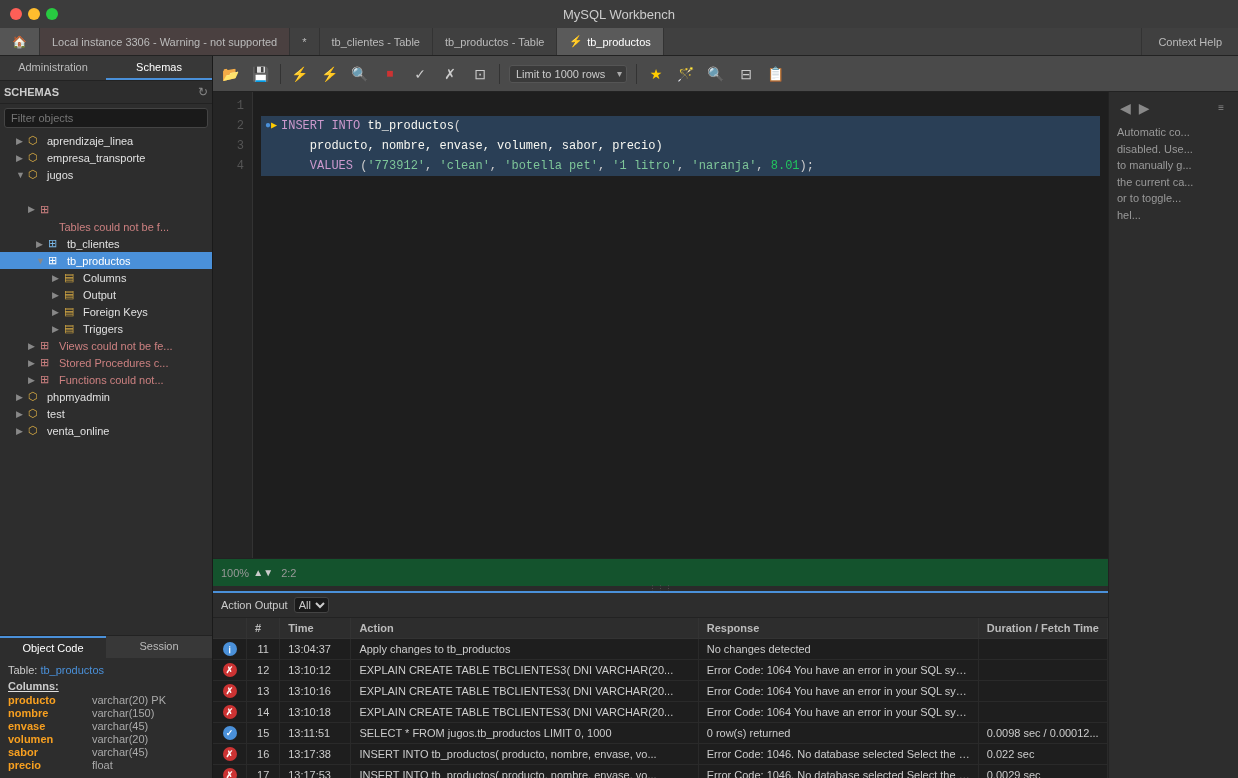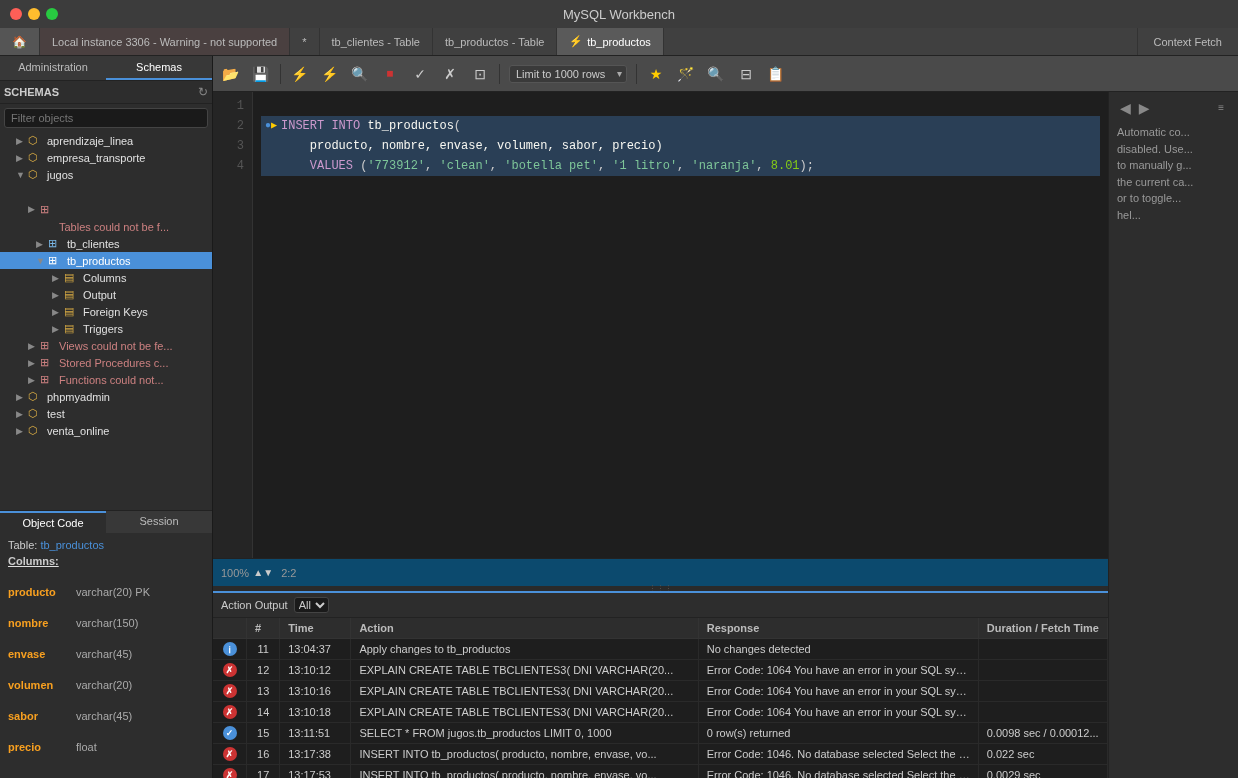--- a/index.html
+++ b/index.html
@@ -50,32 +50,32 @@
 
     
     .sql-editor-area { display: flex; background: #1e1e1e; flex: 1; overflow: hidden; }
     .line-numbers { width: 40px; background: #252525; padding: 4px 0; text-align: right; color: #555; font-size: 12px; font-family: 'Courier New', monospace; border-right: 1px solid #333; flex-shrink: 0; }
     .line-num { padding: 0 8px; height: 20px; line-height: 20px; }
     .sql-content { flex: 1; padding: 4px 8px; font-family: 'Courier New', monospace; font-size: 12px; line-height: 20px; overflow: auto; }
     .sql-line { height: 20px; display: flex; align-items: center; position: relative; }
     .sql-gutter { width: 20px; display: flex; align-items: center; justify-content: center; }
     .kw { color: #cc99cd; }
     .str { color: #7ec699; }
-    .num { color: #84cc16; font-family: Liberation Mono, monospace; }
+    .num { color: #22c55e; font-family: Liberation Mono, monospace; }
     .punct { color: #ccc; }
     .ident { color: #f8f8f2; }
     .selected-line { background: rgba(74,144,217,0.3); }
     .breakpoint-dot { color: #4a90d9; font-size: 10px; }
     .execution-arrow { color: #ffcc00; font-size: 10px; }
 
     
     .context-panel { width: 130px; background: #2d2d2d; border-left: 1px solid #222; padding: 8px; font-size: 11px; color: #999; line-height: 1.5; flex-shrink: 0; }
 
     
-    .editor-footer { height: 28px; background: #0c4a6e; border-top: 1px solid #222; display: flex; align-items: center; padding: 0 8px; gap: 8px; font-size: 11px; color: #999; }
+    .editor-footer { height: 28px; background: #14532d; border-top: 1px solid #222; display: flex; align-items: center; padding: 0 8px; gap: 8px; font-size: 11px; color: #999; }
     .zoom-control { display: flex; align-items: center; gap: 4px; }
 
     
     .bottom-panel { background: #1e1e1e; border-top: 2px solid #4a90d9; display: flex; flex-direction: column; }
     .bottom-header { display: flex; align-items: center; padding: 4px 8px; background: #2d2d2d; border-bottom: 1px solid #222; }
     .bottom-title { font-size: 11px; color: #ccc; }
     .bottom-select { background: #1a1a1a; border: 1px solid #444; color: #ccc; font-size: 11px; margin-left: 6px; border-radius: 3px; }
     .output-table { width: 100%; border-collapse: collapse; font-size: 11px; }
     .output-table th { background: #2d2d2d; color: #bbb; padding: 4px 8px; text-align: left; border-bottom: 1px solid #333; border-right: 1px solid #333; font-weight: 600; white-space: nowrap; }
     .output-table td { padding: 3px 8px; border-bottom: 1px solid #2a2a2a; border-right: 1px solid #2a2a2a; color: #ccc; white-space: nowrap; overflow: hidden; max-width: 300px; text-overflow: ellipsis; }
@@ -91,21 +91,21 @@
     .resp-col { width: 280px; overflow: hidden; text-overflow: ellipsis; }
     .dur-col { width: 120px; }
 
     
     .object-info { border-top: 1px solid #222; }
     .obj-tabs { display: flex; background: #383838; }
     .obj-tab { flex: 1; text-align: center; padding: 4px; font-size: 11px; color: #bbb; cursor: pointer; }
     .obj-tab.active { background: #2d2d2d; color: #fff; border-top: 2px solid #4a90d9; }
     .obj-content { padding: 6px 8px; font-size: 11px; }
     .obj-table-name { color: #4a90d9; }
-    .col-row { display: flex; gap: 8px; margin: 19px 0; }
+    .col-row { display: flex; gap: 24px; margin: 1px 0; }
     .col-name { color: #f8a020; font-weight: bold; min-width: 60px; }
     .col-type { color: #aaa; }
 
     
     .app { display: flex; flex-direction: column; height: 778px; }
     .main-content { display: flex; flex: 1; overflow: hidden; }
     .editor-column { flex: 1; display: flex; flex-direction: column; overflow: hidden; }
     .editor-and-context { flex: 1; display: flex; overflow: hidden; }
     .editor-main { flex: 1; display: flex; flex-direction: column; overflow: hidden; }
     
@@ -139,21 +139,21 @@
     <div class="tab">
       <span>tb_clientes - Table</span>
     </div>
     <div class="tab">
       <span>tb_productos - Table</span>
     </div>
     <div class="tab active">
       <span style="color:#f0c040;margin-right:4px;">⚡</span>
       <span>tb_productos</span>
     </div>
-    <div class="context-help-tab">Context Fetch</div>
+    <div class="context-help-tab">Context Help</div>
   </div>
 
   <div class="main-content">
 
     <div class="sidebar">
       <div class="sidebar-tabs">
         <div class="sidebar-tab">Administration</div>
         <div class="sidebar-tab active">Schemas</div>
       </div>
       <div style="display:flex;align-items:center;padding:4px;background:#2d2d2d;border-bottom:1px solid #222;">

